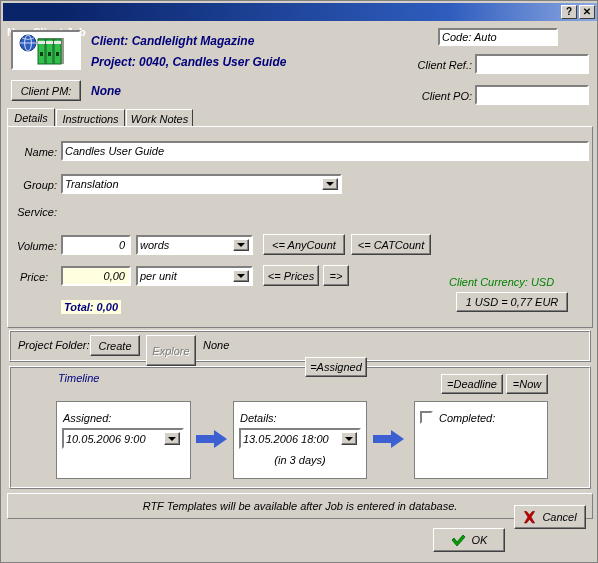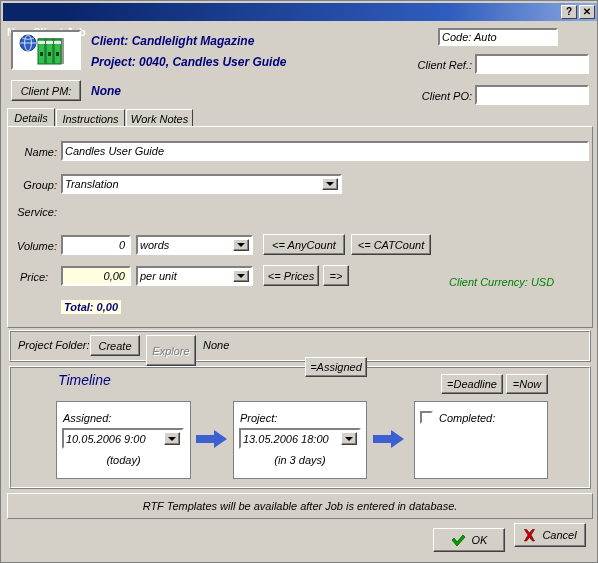--- a/index.html
+++ b/index.html
@@ -232,68 +232,70 @@
     <span>&lt;= Prices</span>
   </div>
   <div class="abs btn" style="left:322px; top:264px; width:26px; height:21px;">
     <span>=&gt;</span>
   </div>
 
   <div class="abs" style="left:60px; top:299px; background:#ffffe0; color:#000080; font-weight:bold;
               font-size:11px; padding:1px 3px;">Total: 0,00</div>
 
   <div class="abs" style="left:448px; top:275px; color:#008000; font-size:11px;">Client Currency: USD</div>
+  <div class="abs btn" style="left:455px; top:291px; width:112px; height:20px;">
+    <span>1 USD = 0,77 EUR</span>
+  </div>
 
   <div class="groupbox" style="left:8px; top:329px; width:582px; height:32px;">
     <div class="groupbox-in"></div>
   </div>
   <div class="abs lbl" style="left:17px; top:338px;">Project Folder:</div>
   <div class="abs btn" style="left:89px; top:334px; width:50px; height:21px;">
     <span>Create</span>
   </div>
   <div class="abs btn disabled" style="left:145px; top:334px; width:50px; height:31px;">
     <span>Explore</span>
   </div>
   <div class="abs lbl" style="left:202px; top:338px;">None</div>
 
   <div class="groupbox" style="left:8px; top:365px; width:582px; height:123px;">
     <div class="groupbox-in"></div>
   </div>
-  <div class="abs" style="left:57px; top:371px; color:#000080; font-size:14px;">Timeline</div>
+  <div class="abs" style="left:57px; top:371px; color:#000080; font-size:11px;">Timeline</div>
 
   <div class="abs btn" style="left:304px; top:356px; width:62px; height:20px;">
     <span>=Assigned</span>
   </div>
   <div class="abs btn" style="left:440px; top:373px; width:62px; height:20px;">
     <span>=Deadline</span>
   </div>
   <div class="abs btn" style="left:505px; top:373px; width:42px; height:20px;">
     <span>=Now</span>
   </div>
 
   <div class="abs" style="left:55px; top:400px; width:135px; height:78px; background:#ffffff;
               border:1px solid #808080; box-sizing:border-box;"></div>
   <div class="abs lbl" style="left:62px; top:411px;">Assigned:</div>
   <div class="abs field" style="left:61px; top:427px; width:122px; height:21px; position:absolute;">
     <span>10.05.2006 9:00</span>
     <span class="combo-arrow">
         <i></i>
       </span>
   </div>
-  <div class="abs lbl" style="left:55px; top:453px; width:135px; text-align:center;">(today)</div>
 
   <div class="abs" style="left:195px; top:428px;">
     <svg class="arrow-svg" width="32" height="20" viewBox="0 0 32 20">
       <path d="M0 6 L18 6 L18 1 L31 10 L18 19 L18 14 L0 14 Z" fill="#3c5fd2"></path>
     </svg>
   </div>
 
   <div class="abs" style="left:232px; top:400px; width:134px; height:78px; background:#ffffff;
               border:1px solid #808080; box-sizing:border-box;"></div>
-  <div class="abs lbl" style="left:239px; top:411px;">Project:</div>
+  <div class="abs lbl" style="left:239px; top:411px;">Details:</div>
   <div class="abs field" style="left:238px; top:427px; width:122px; height:21px; position:absolute;">
     <span>13.05.2006 18:00</span>
     <span class="combo-arrow">
         <i></i>
       </span>
   </div>
   <div class="abs lbl" style="left:232px; top:453px; width:134px; text-align:center;">(in 3 days)</div>
 
   <div class="abs" style="left:372px; top:428px;">
     <svg class="arrow-svg" width="32" height="20" viewBox="0 0 32 20">
@@ -311,20 +313,20 @@
               border-top:1px solid #ffffff; border-left:1px solid #ffffff;
               border-right:1px solid #808080; border-bottom:1px solid #808080; box-sizing:border-box;"></div>
   <div class="abs lbl" style="left:6px; top:499px; width:586px; text-align:center;">RTF Templates will be available after Job is entered in database.</div>
 
   <div class="abs btn" style="left:432px; top:527px; width:72px; height:24px; gap:6px;">
     <svg width="15" height="13" viewBox="0 0 15 13">
       <path d="M1 6 L3 4 L6 8 L12 1 L14 3 L6 12 Z" fill="#00a000" stroke="#006000" stroke-width="0.8"></path>
     </svg>
     <span>OK</span>
   </div>
-  <div class="abs btn" style="left:513px; top:522px; width:72px; height:24px; gap:6px;">
+  <div class="abs btn" style="left:513px; top:504px; width:72px; height:24px; gap:6px;">
     <svg width="13" height="13" viewBox="0 0 13 13">
       <path d="M1.5 0.5 L3.5 0.5 L6.5 4 L9.5 0.5 L11.5 0.5 L8 6 L11.5 12 L9.5 12 L6.5 8.3 L3.5 12 L1.5 12 L5 6 Z" fill="#c00000" stroke="#800000" stroke-width="0.7"></path>
     </svg>
     <span>Cancel</span>
   </div>
 
 </div>
 
 </body></html>

